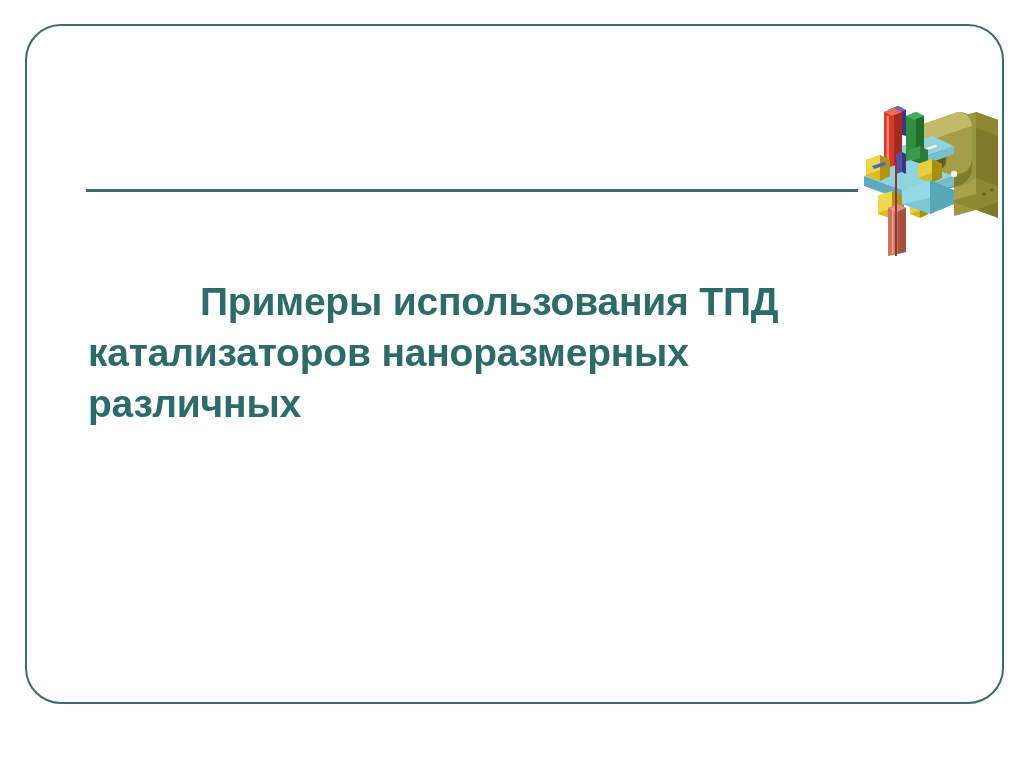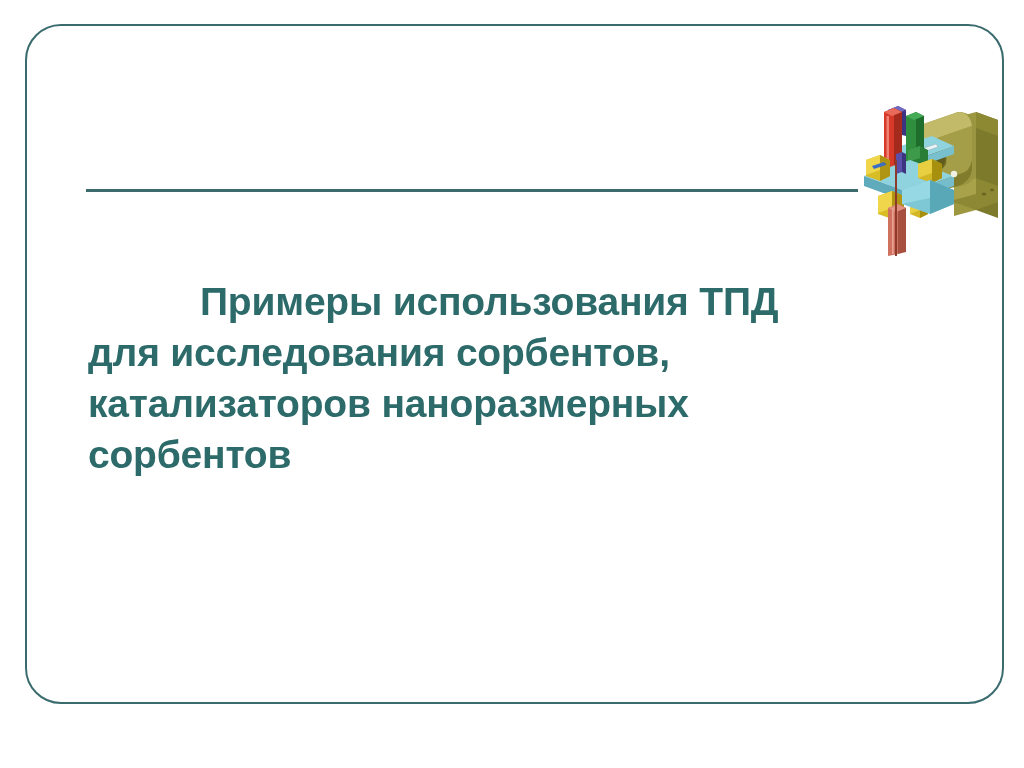--- a/index.html
+++ b/index.html
@@ -164,18 +164,17 @@
 
       <rect x="37" y="62" width="2" height="96" fill="#8c3a2a"></rect>
       <rect x="34" y="110" width="1.6" height="46" fill="#e8a394"></rect>
 
       <circle cx="96" cy="76" r="3.2" fill="#f2f0e2"></circle>
     </svg>
   </div>
 
   <div id="title-block">
     <div class="tline indent">Примеры использования ТПД</div>
-    <div class="tline">для исследования сорбентов,</div>
     <div class="tline">катализаторов наноразмерных</div>
-    <div class="tline">сорбентов</div>
+    <div class="tline">различных</div>
   </div>
 
 </div>
 
 </body></html>

